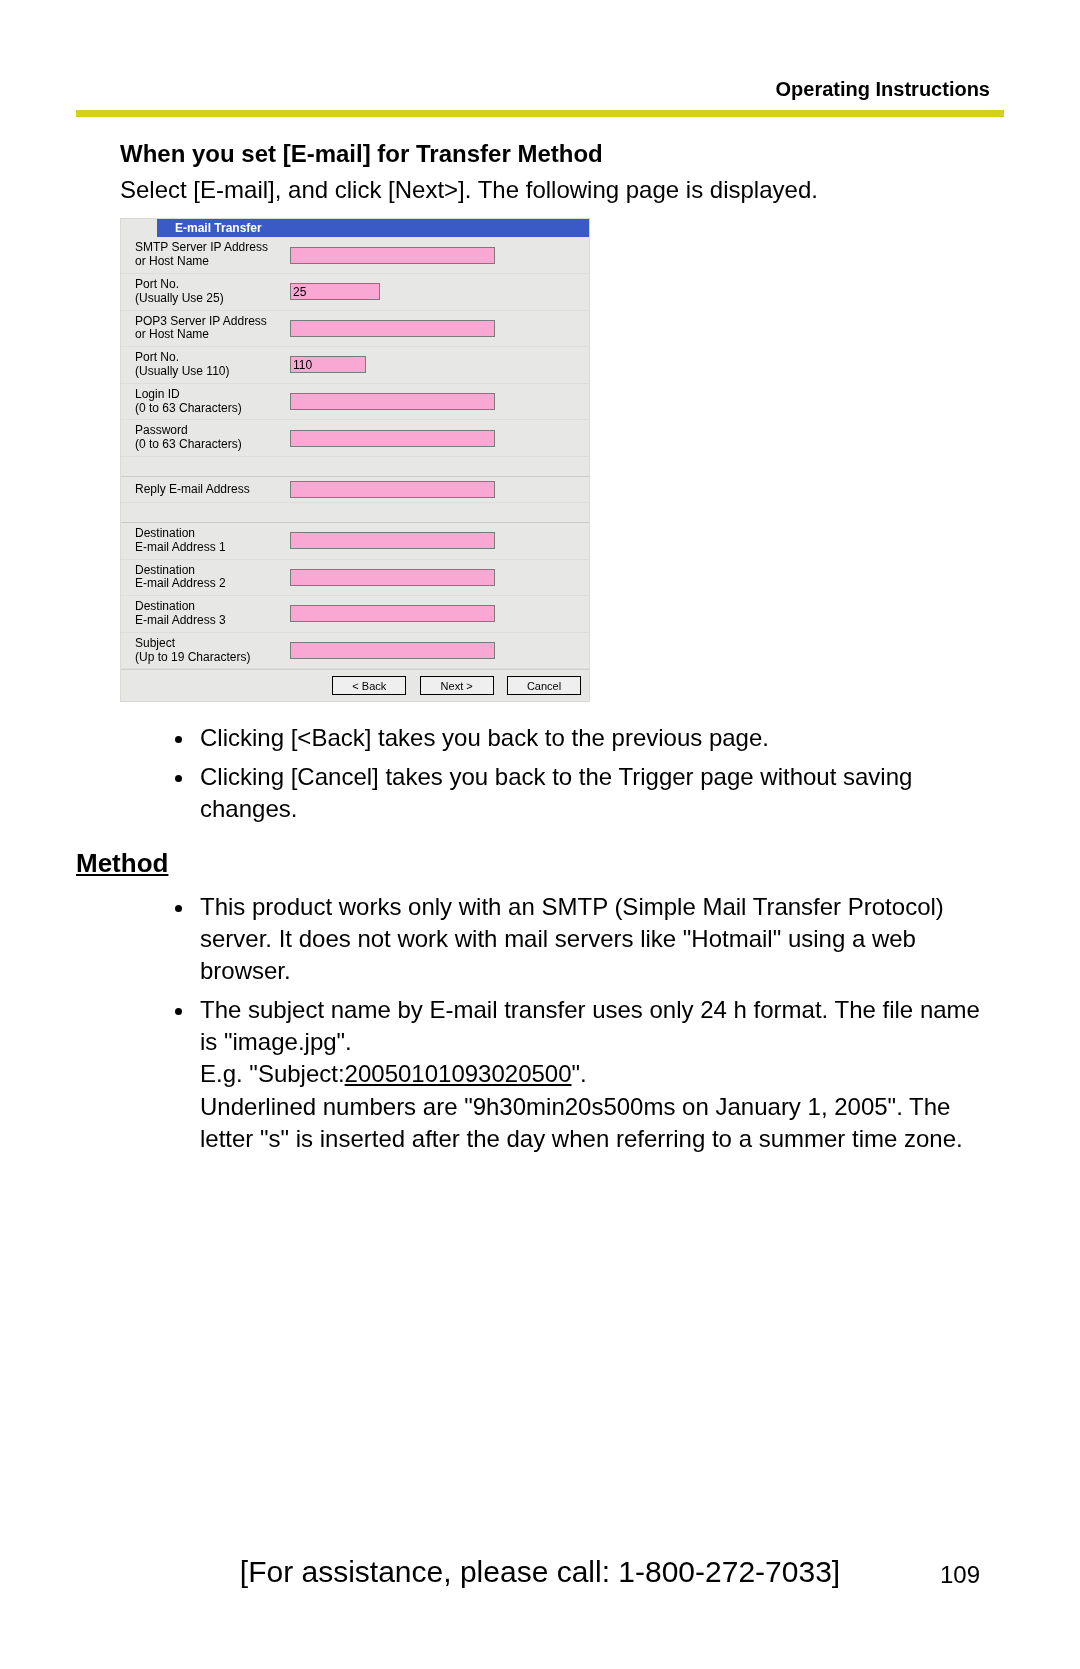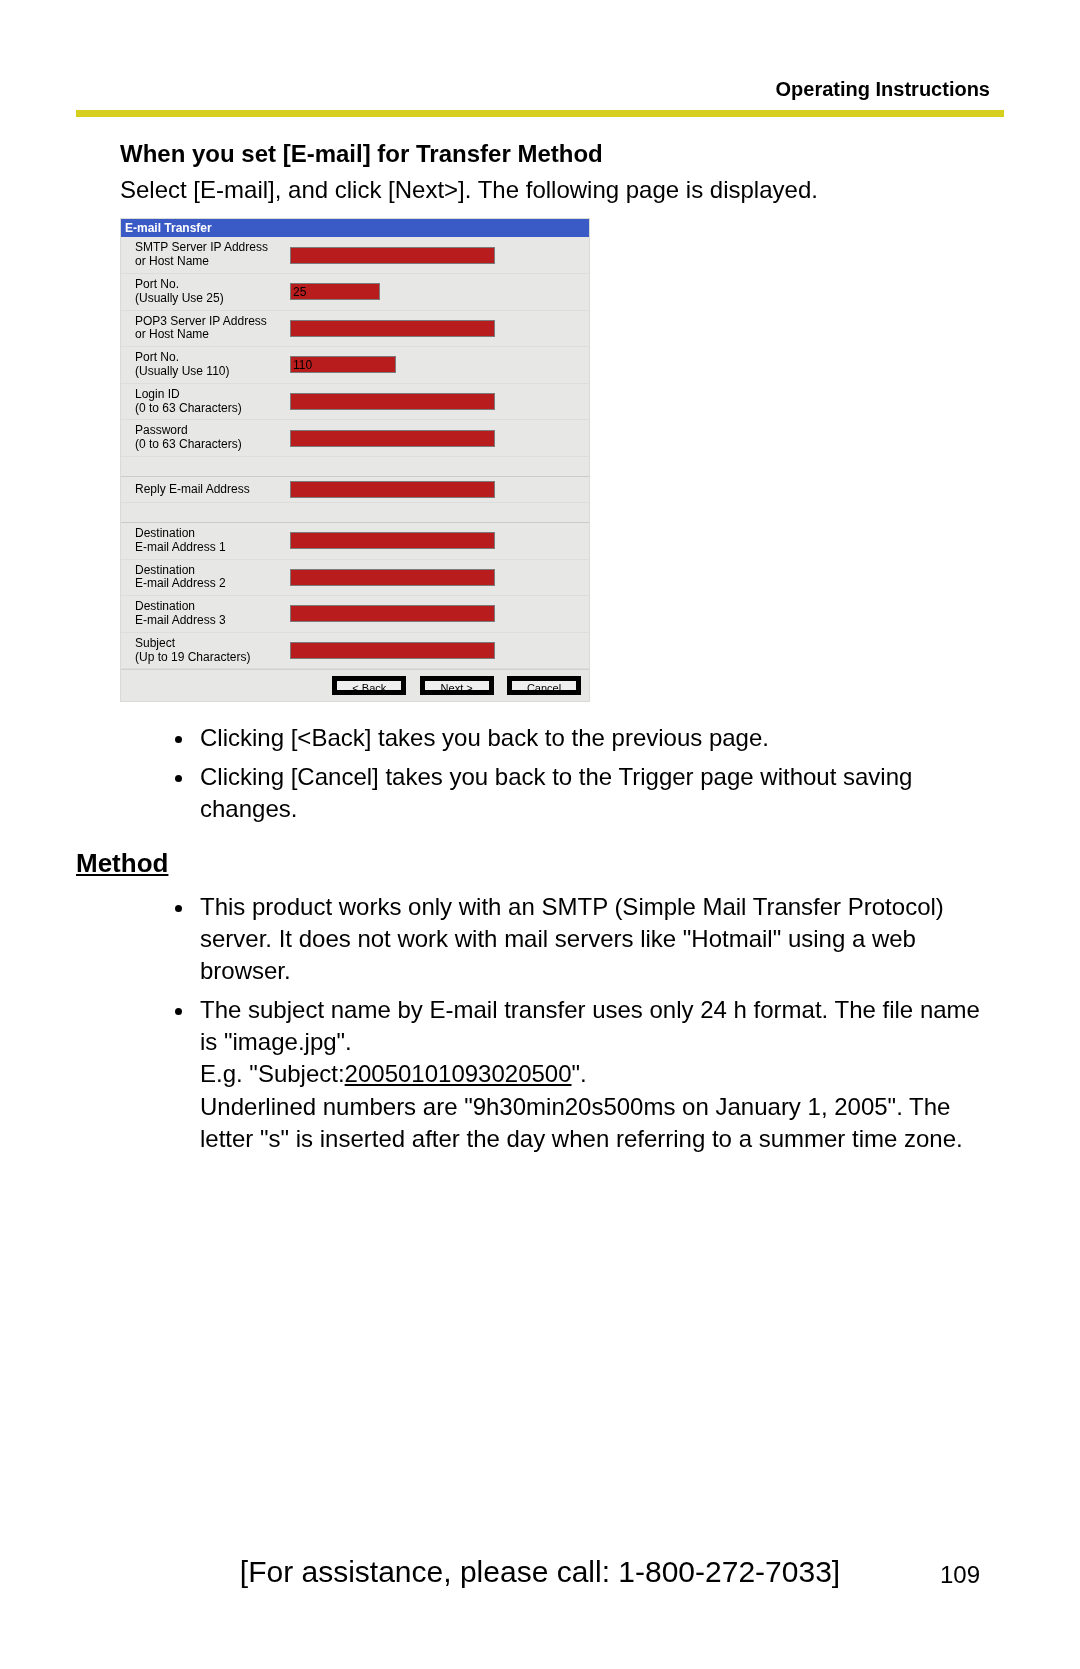--- a/index.html
+++ b/index.html
@@ -53,21 +53,22 @@
     font-size:12px;
     color:#000;
     margin-bottom:20px;
     border:1px solid #d9dbd7;
   }
   .form-title {
     background:#3a5ac6;
     color:#fff;
     font-weight:bold;
     font-size:12px;
-    padding:2px 4px;
+    padding:2px 18px;
+    margin-left:36px;
   }
   .form-table { display:table; width:100%; }
   .form-row { display:table-row; }
   .form-row > div {
     display:table-cell;
     vertical-align:middle;
     padding:4px 6px 4px 4px;
     border-bottom:1px solid #dcdedb;
   }
   .lbl {
@@ -75,21 +76,21 @@
     padding-left:14px !important;
     line-height:1.15;
   }
   .fld input[type=text],
   .fld input[type=password] {
     width:205px;
     height:17px;
     font-size:12px;
     padding:0 2px;
     border:1px solid #7b7b7b;
-    background:#b91c1c;
+    background:#f9a8d4;
   }
   .fld textarea {
     width:205px; height:40px;
     border:1px solid #7b7b7b;
     background:#fff;
     font-size:12px;
     resize:none;
     overflow-y:scroll;
   }
   .spacer-row > div { height:20px; border-bottom:1px solid #c9ccc7; }
@@ -98,21 +99,21 @@
     padding:6px 8px 6px 0;
     border-top:1px solid #d0d2ce;
     background:#e7e8e6;
   }
   .btn-row button {
     font-family:Tahoma, Arial, sans-serif;
     font-size:11px;
     min-width:74px;
     height:19px;
     margin-left:10px;
-    border:5px solid #000000;
+    border:1px solid #000000;
     background:#efefef;
     cursor:pointer;
   }
   ul.bullets {
     margin:12px 0 0 0;
     padding-left:76px;
     font-size:24px;
     line-height:1.35;
   }
   ul.bullets li { margin-bottom:6px; padding-left:4px; }
@@ -159,21 +160,21 @@
 (Usually Use 25)</div>
           <div class="fld"><input type="text" style="width: 90px;" value="25"></div>
         </div>
         <div class="form-row">
           <div class="lbl" style="white-space:pre-line;">POP3 Server IP Address or Host Name</div>
           <div class="fld"><input type="text" value="" style=""></div>
         </div>
         <div class="form-row">
           <div class="lbl" style="white-space:pre-line;">Port No.
 (Usually Use 110)</div>
-          <div class="fld"><input type="text" style="width: 106px;" value="110"></div>
+          <div class="fld"><input type="text" style="width: 76px;" value="110"></div>
         </div>
         <div class="form-row">
           <div class="lbl" style="white-space:pre-line;">Login ID
 (0 to 63 Characters)</div>
           <div class="fld"><input type="text" value="" style=""></div>
         </div>
         <div class="form-row">
           <div class="lbl" style="white-space:pre-line;">Password
 (0 to 63 Characters)</div>
           <div class="fld"><input type="password" value="" style=""></div>

